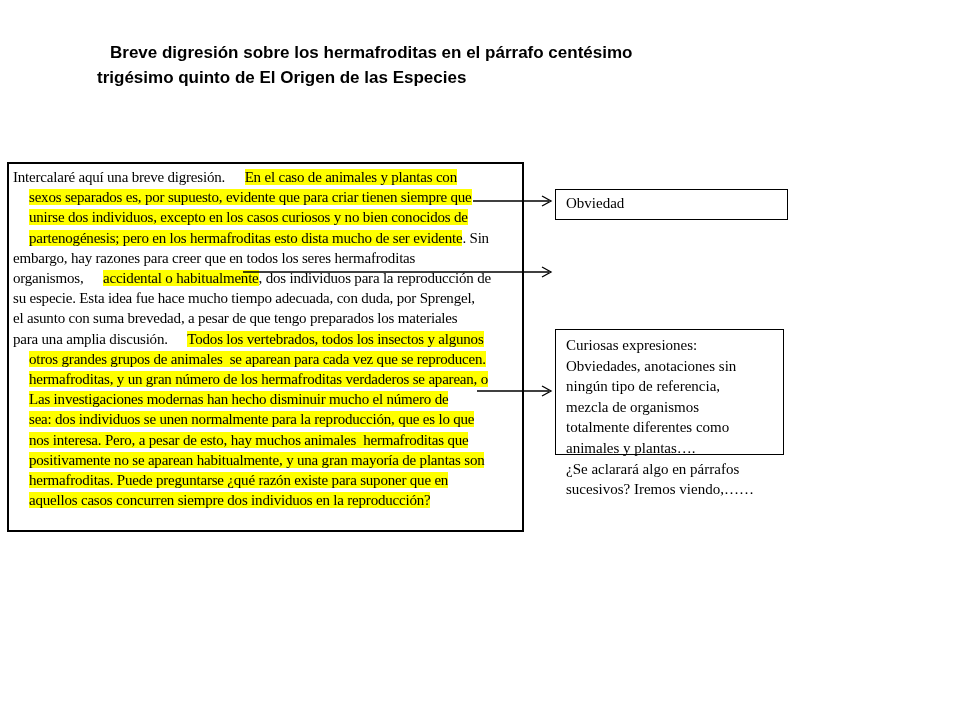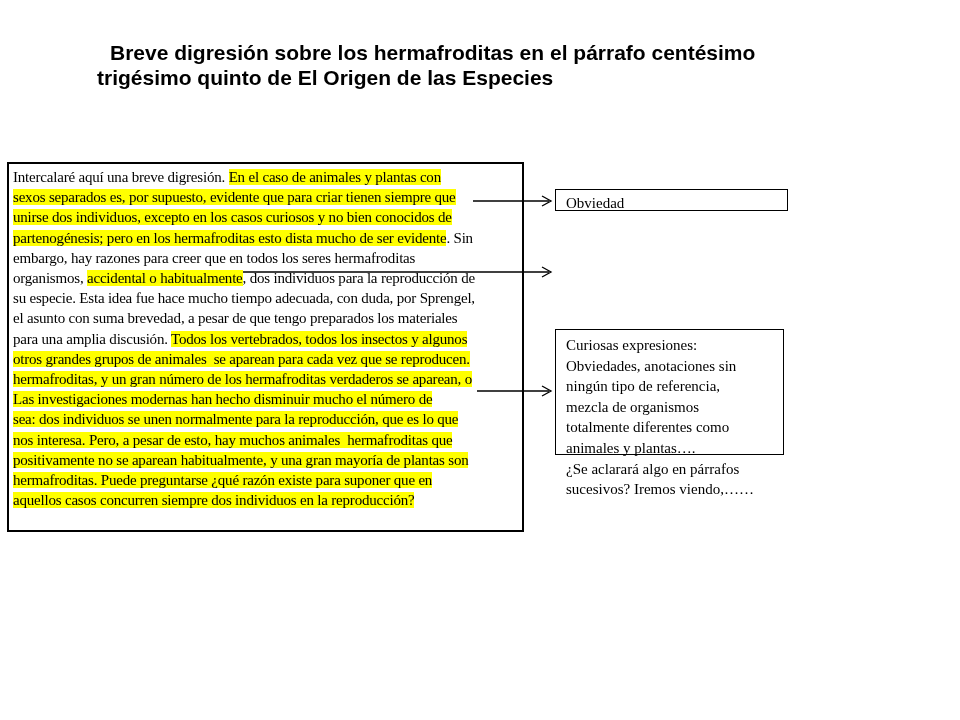--- a/index.html
+++ b/index.html
@@ -10,48 +10,48 @@
     font-family:"Liberation Serif", serif;
     color:#000;
     overflow:hidden;
   }
   .title{
     position:absolute;
     left:97px;top:40px;
     width:800px;
     font-family:"Liberation Sans", sans-serif;
     font-weight:bold;
-    font-size:21px;
+    font-size:17px;
     line-height:25px;
     color:#000;
   }
   .title .t1{padding-left:13px;}
   .main-box{
     position:absolute;
     left:7px;top:162px;
     width:517px;height:370px;
     border:2px solid #000;
     box-sizing:border-box;
     padding:3px 0 0 4px;
   }
   .txt-line{
     font-size:15px;
     line-height:20.2px;
     white-space:pre;
     letter-spacing:-0.2px;
   }
-  .txt-line .hl{background:var(--hl,#FFFF00);}
+  .txt-line .hl{background:var(--hl,#FFFF00);margin-left:16px;}
   .ann-box{
     position:absolute;
     border:1.5px solid #000;
     box-sizing:border-box;
     background:#fff;
     font-size:15px;
   }
-  .ann-1{left:555px;top:189px;width:233px;height:22px;padding:3px 0 16px 10px;}
+  .ann-1{left:555px;top:189px;width:233px;height:31px;padding:3px 0 16px 10px;}
   .ann-2{left:555px;top:252px;width:233px;height:66px;padding:3px 0 0 10px;}
   .ann-3{left:555px;top:329px;width:229px;height:126px;padding:5px 0 0 10px;}
   .ann-line{line-height:20.6px;white-space:pre;}
   .arrows{
     position:absolute;left:0;top:0;width:960px;height:720px;
     pointer-events:none;
   }
 </style>
 </head>
 <body>

